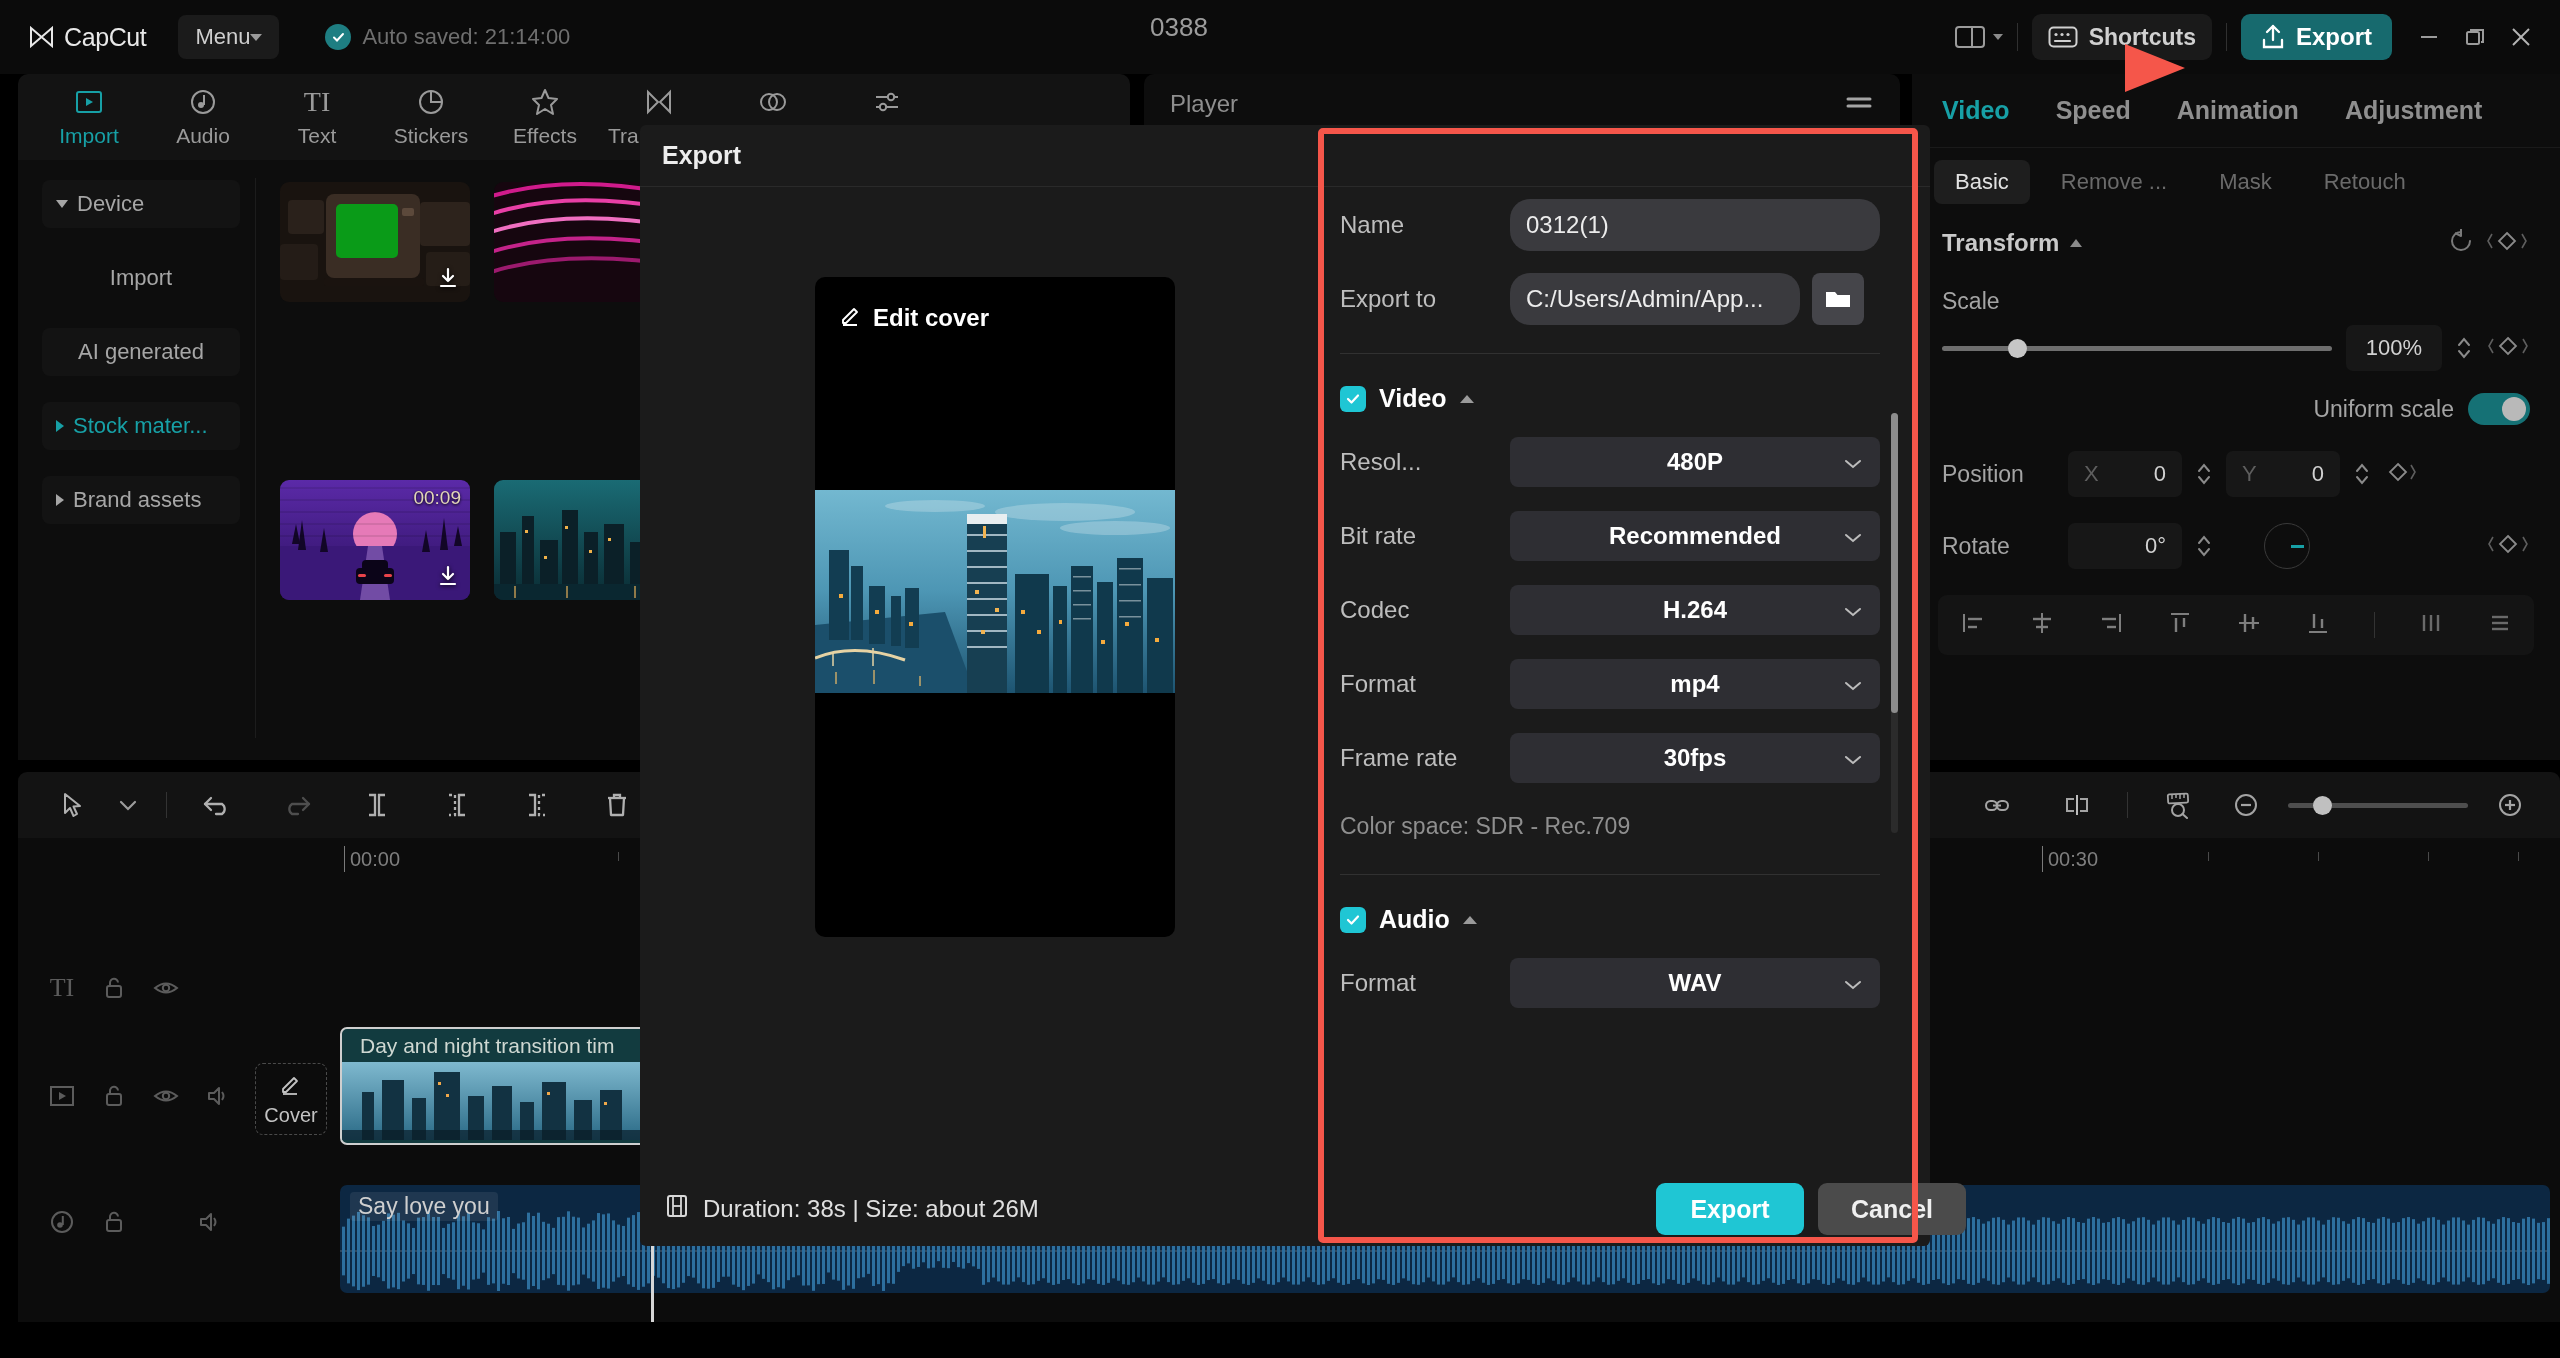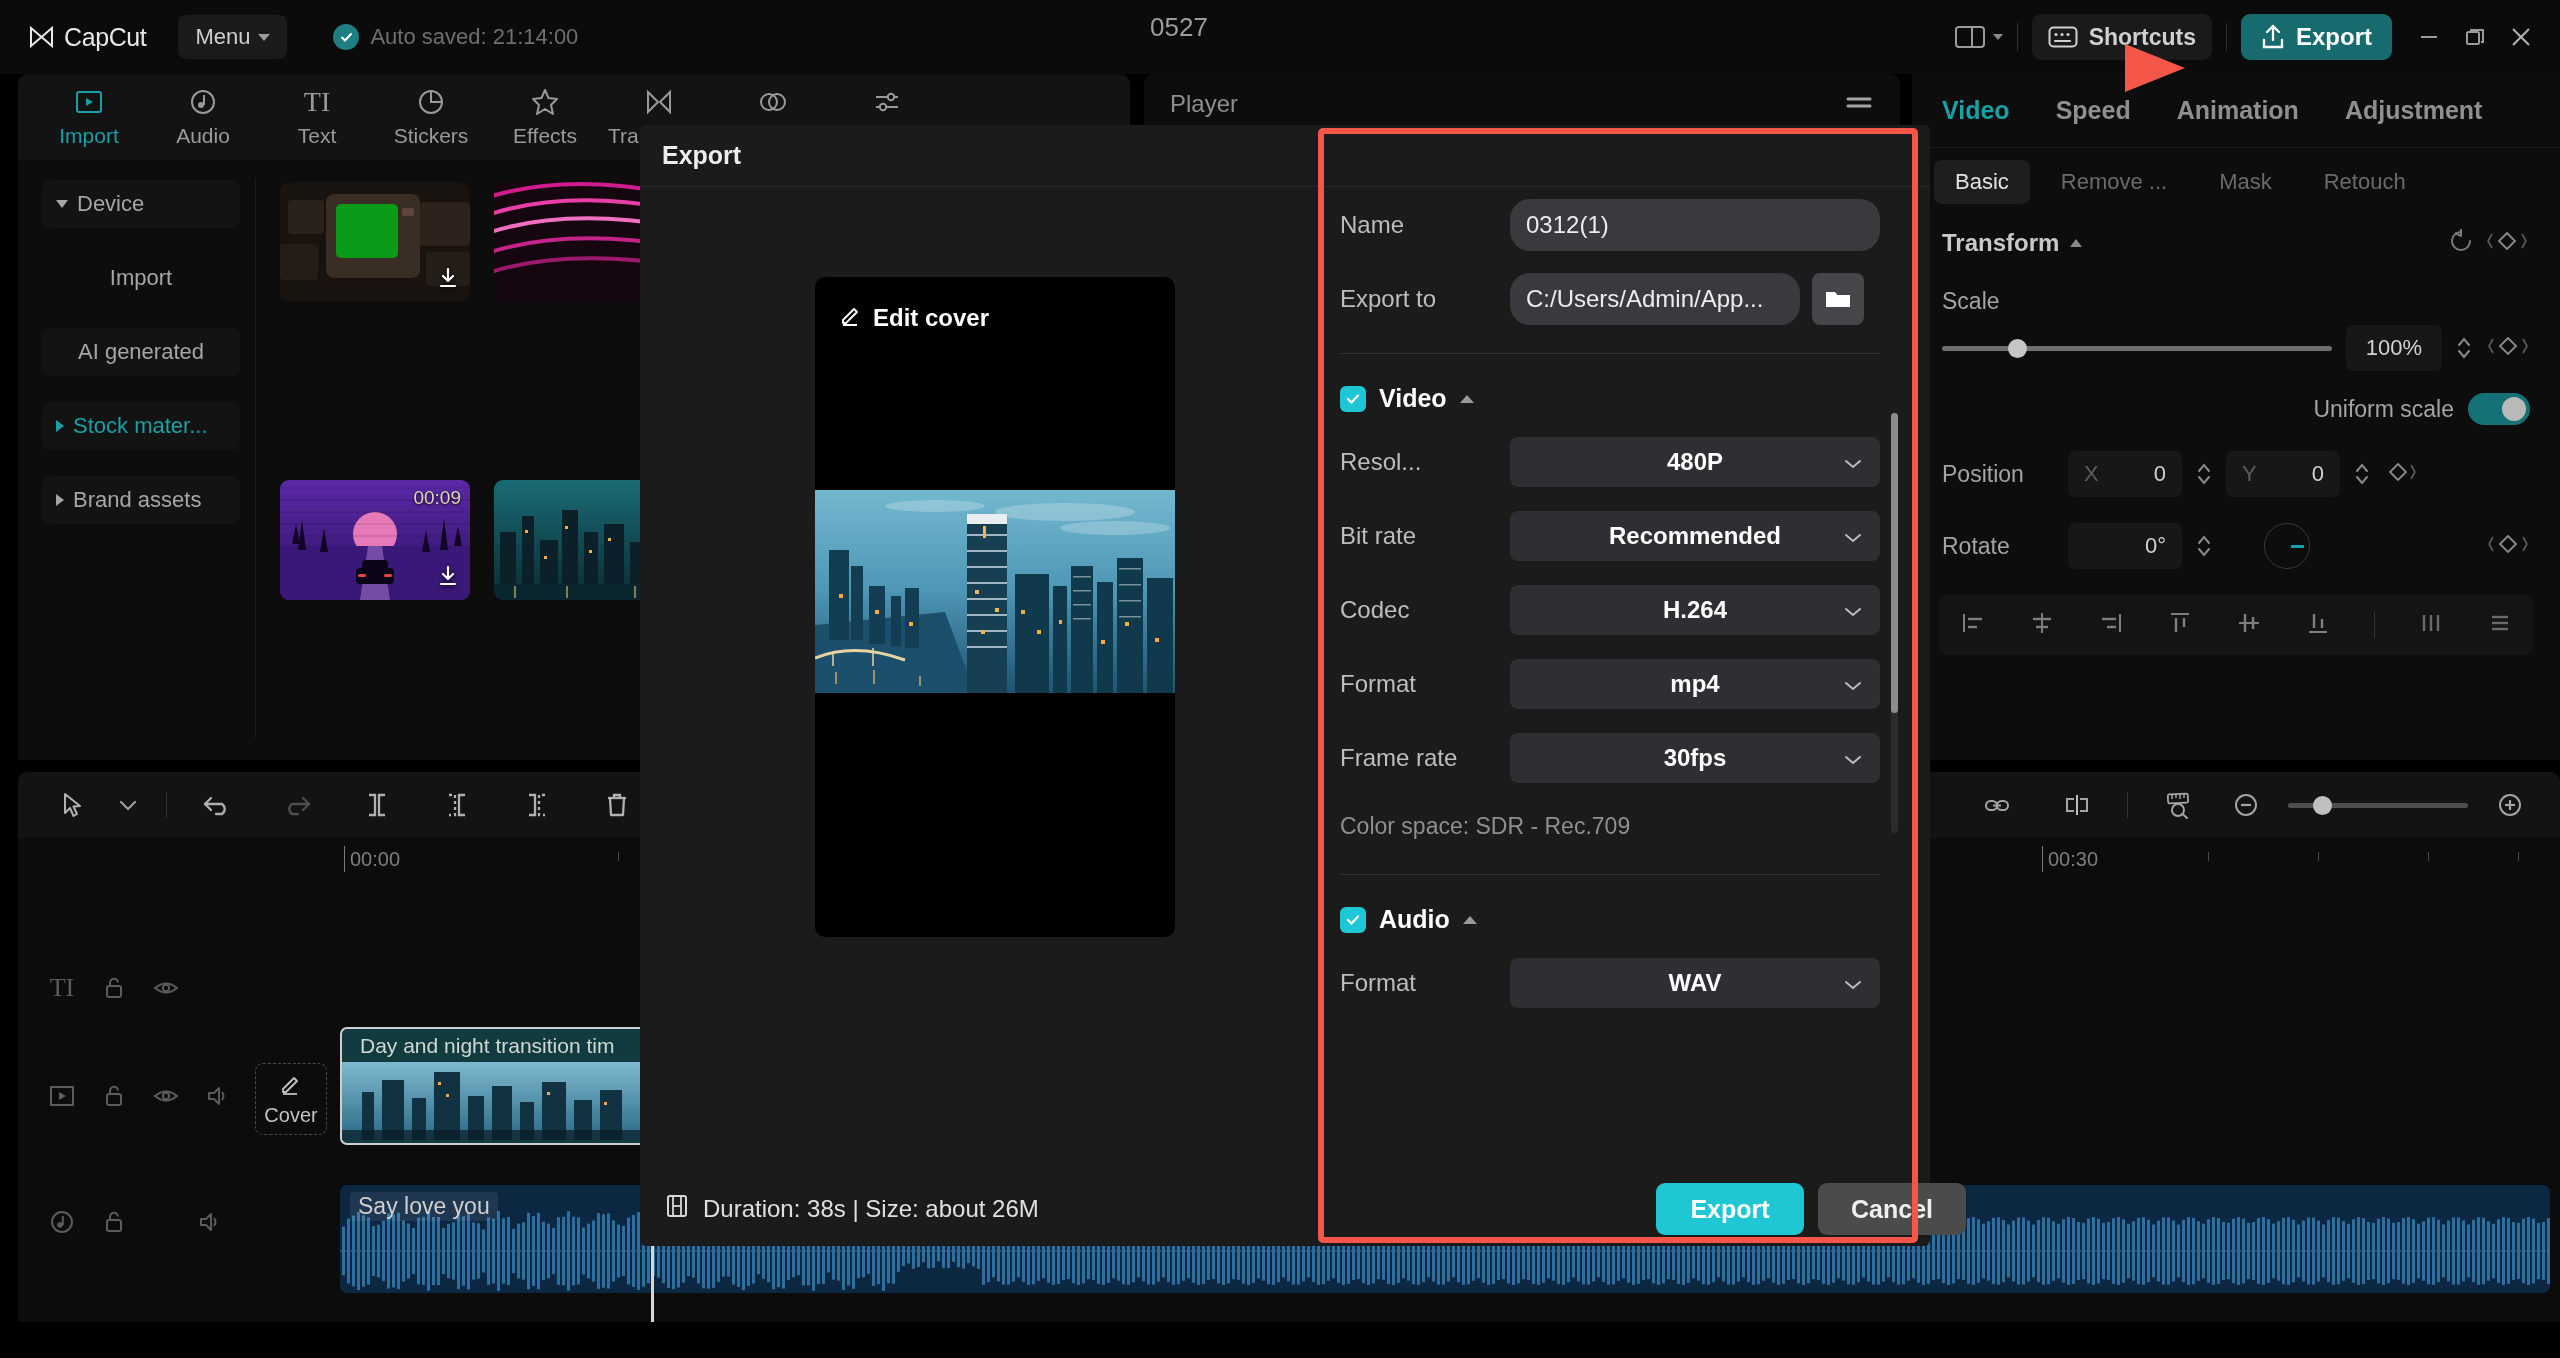--- a/index.html
+++ b/index.html
@@ -15,21 +15,21 @@
   
   .titlebar {
     position: absolute; left: 0; top: 0; width: 2560px; height: 74px;
     background: #0b0b0b; display: flex; align-items: center;
   }
   .logo-wrap { display: flex; align-items: center; gap: 9px; margin-left: 28px; }
   .logo-mark { width: 27px; height: 22px; }
   .logo-text { font-size: 25px; color: #e8e8e8; letter-spacing: -0.4px; }
   .menu-btn {
     margin-left: 32px; height: 44px; padding: 0 17px; border-radius: 8px;
-    background: #1b1b1b; display: flex; align-items: center; gap: 8px;
+    background: #1b1b1b; display: flex; align-items: center; gap: 0;
     font-size: 22px; color: #cfcfcf; cursor: default;
   }
   .chev-s { width: 0;height:0;border-left:6px solid transparent;border-right:6px solid transparent;border-top:7px solid #9a9a9a; }
   .autosave { margin-left: 46px; display:flex; align-items:center; gap:11px; }
   .autosave-tick {
     width: 26px; height: 26px; border-radius: 50%; background: #1e7e82;
     display:flex;align-items:center;justify-content:center;
   }
   .autosave-text { font-size: 22px; color: #6f6f6f; }
   .proj-title {
@@ -239,21 +239,21 @@
 
     <div class="autosave">
       <span class="autosave-tick">
         <svg width="15" height="15" viewBox="0 0 15 15">
             <path d="M3 7.5 L6 10.5 L12 4" fill="none" stroke="#fff" stroke-width="2" stroke-linecap="round"></path>
           </svg>
       </span>
       <span class="autosave-text">Auto saved: 21:14:00</span>
     </div>
 
-    <div class="proj-title">0527</div>
+    <div class="proj-title">0388</div>
 
     <div class="tb-right">
       <div style="display:flex;align-items:center;color:#9b9b9b">
         <svg width="30" height="22" viewBox="0 0 30 22">
             <rect x="1" y="1" width="28" height="20" rx="3" fill="none" stroke="#9b9b9b" stroke-width="2"></rect>
             <line x1="17" y1="1" x2="17" y2="21" stroke="#9b9b9b" stroke-width="2"></line>
           </svg>
         <span class="chev-small-right" style="margin-left:8px"></span>
       </div>
       <div class="tb-divider"></div>

